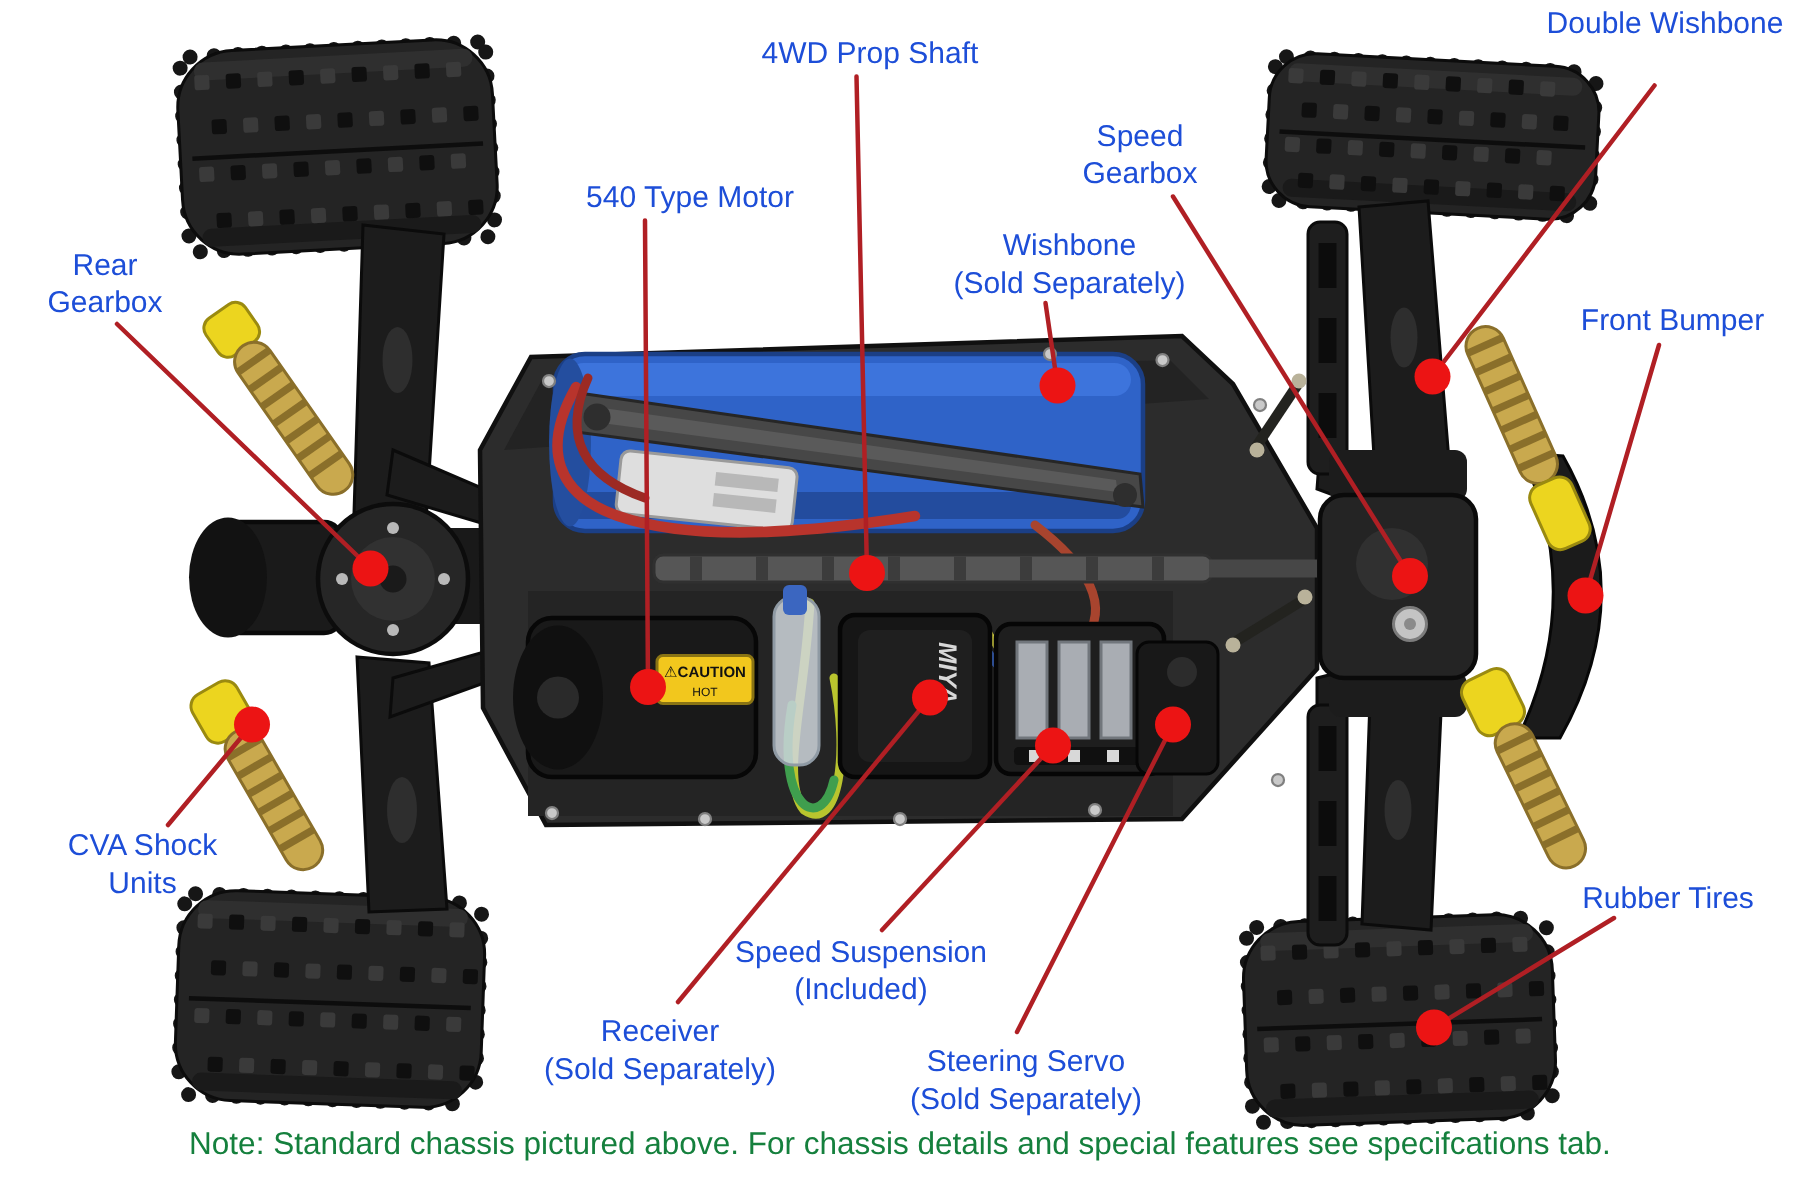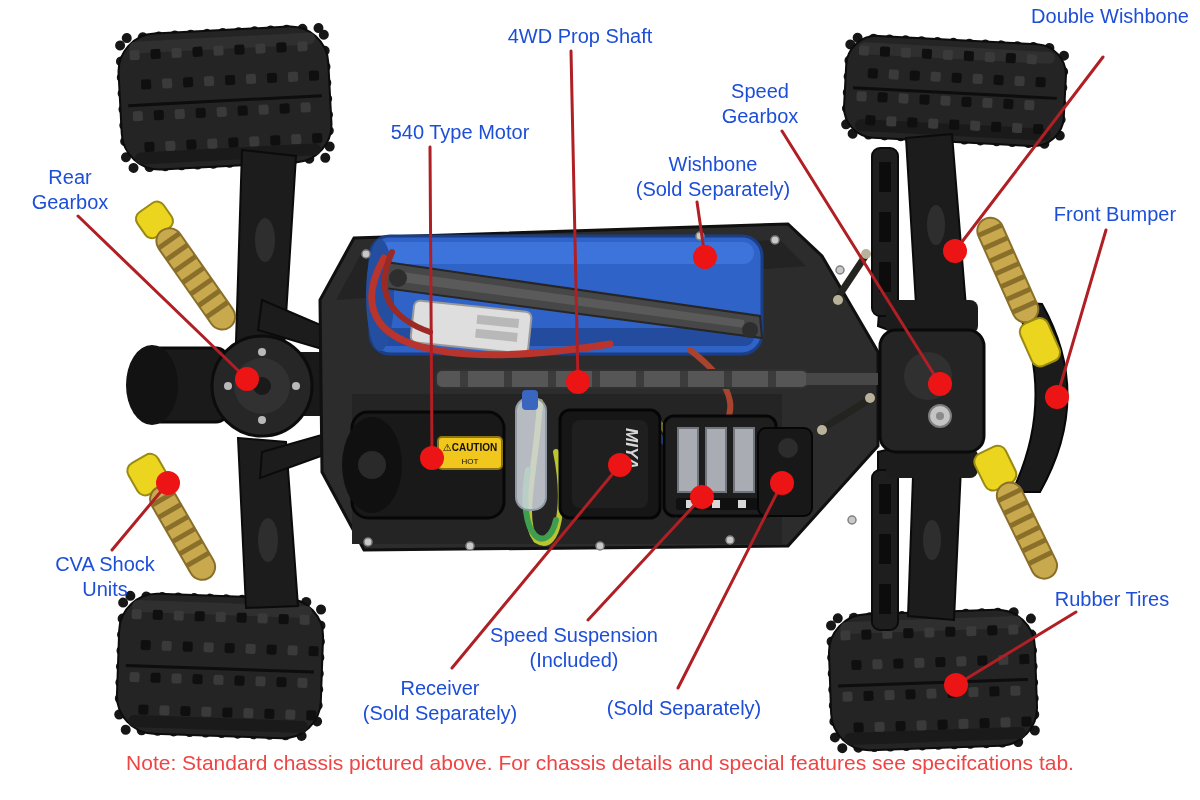--- a/index.html
+++ b/index.html
@@ -11,21 +11,21 @@
     position:absolute;
     transform:translateX(-50%);
     text-align:center;
     font-size:20px;
     line-height:25px;
     color:#1d4ed8;
     white-space:nowrap;
   }
   .note{
     position:absolute;left:0;width:100%;top:751px;
-    text-align:center;font-size:21px;color:#ef4444;
+    text-align:center;font-size:21px;color:#15803d;
   }
 </style>
 </head>
 <body>
 
 <div class="stage">
 
   <svg id="scene" width="1200" height="800" viewBox="0 0 1200 800">
 
     <g id="tires-layer">
@@ -590,21 +590,21 @@
         <circle cx="702" cy="497" r="12" fill="#ec1414"></circle>
         <circle cx="782" cy="483" r="12" fill="#ec1414"></circle>
       </g>
   </svg>
 
   <div id="labels">
       <div class="callout-label" style="left: 70px; top: 165px;">
         <div>Rear</div>
         <div>Gearbox</div>
       </div>
-      <div class="callout-label" style="left: 95px; top: 552px; margin-left: 10px;">
+      <div class="callout-label" style="left: 95px; top: 552px;">
         <div>CVA Shock</div>
         <div>Units</div>
       </div>
       <div class="callout-label" style="left: 460px; top: 120px;">
         <div>540 Type Motor</div>
       </div>
       <div class="callout-label" style="left: 580px; top: 24px;">
         <div>4WD Prop Shaft</div>
       </div>
       <div class="callout-label" style="left: 713px; top: 152px;">
@@ -626,18 +626,19 @@
       </div>
       <div class="callout-label" style="left: 440px; top: 676px;">
         <div>Receiver</div>
         <div>(Sold Separately)</div>
       </div>
       <div class="callout-label" style="left: 574px; top: 623px;">
         <div>Speed Suspension</div>
         <div>(Included)</div>
       </div>
       <div class="callout-label" style="left: 684px; top: 696px;">
+        <div>Steering Servo</div>
         <div>(Sold Separately)</div>
       </div>
     </div>
 
   <div class="note">Note: Standard chassis pictured above. For chassis details and special features see specifcations tab.</div>
 </div>
 
 </body></html>

